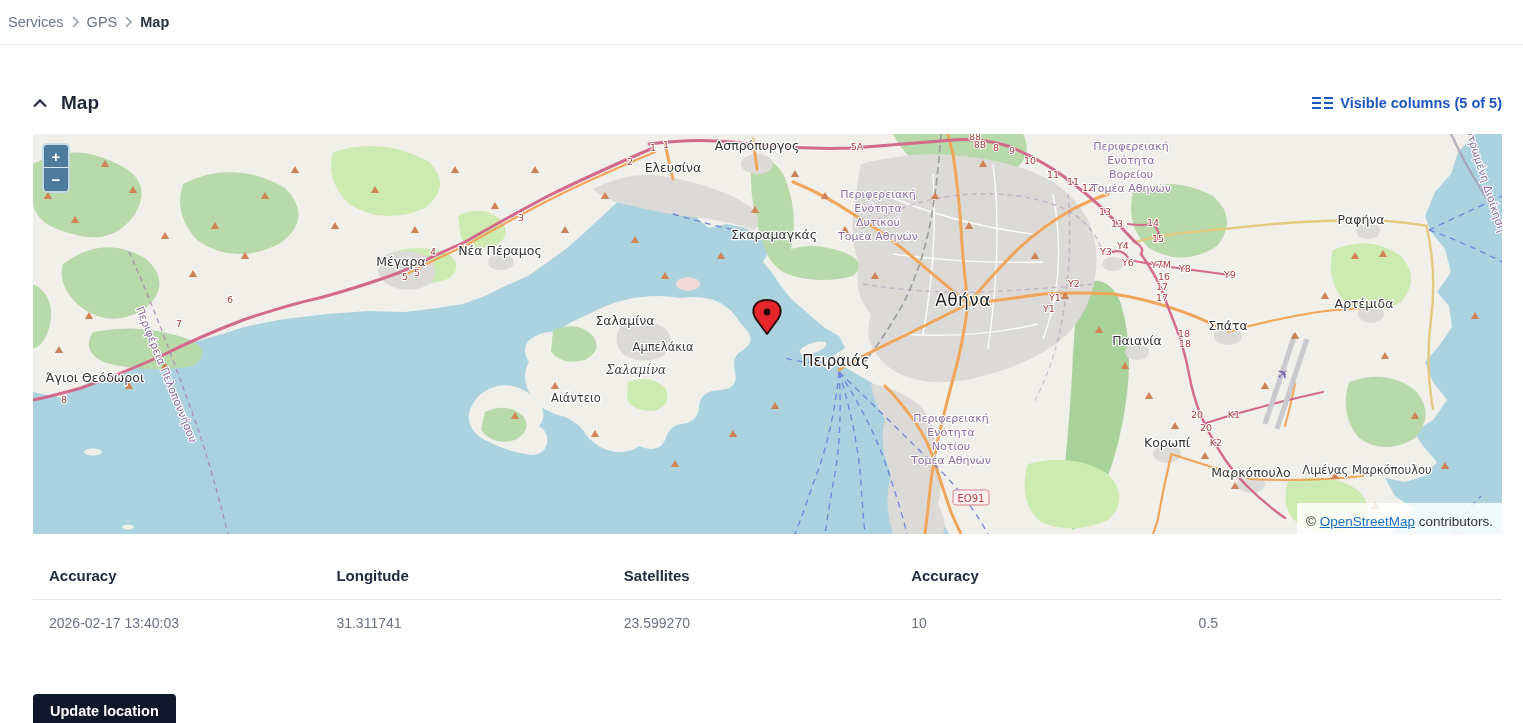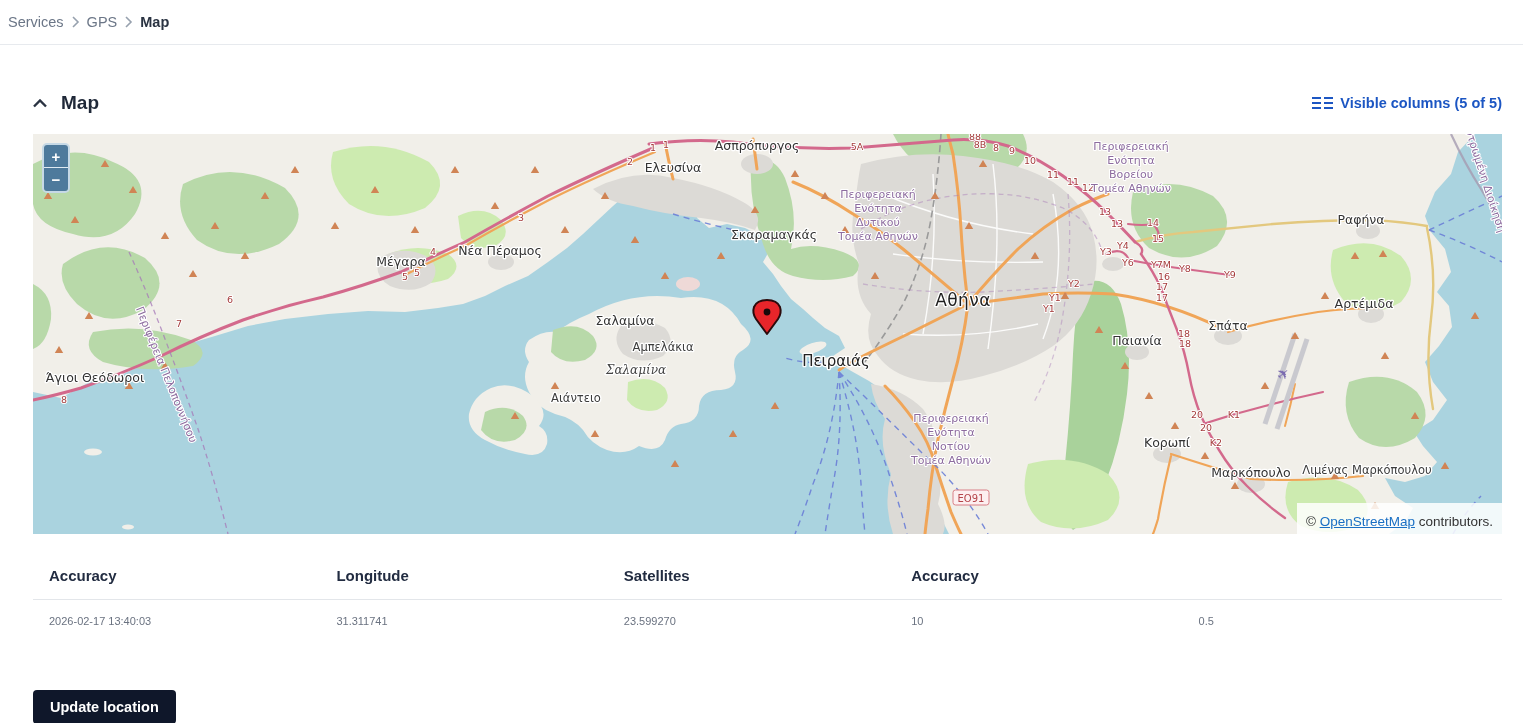--- a/index.html
+++ b/index.html
@@ -40,21 +40,21 @@
   .village { font-size:11.5px; fill:#3c3c3c; }
   .island { font-size:12px; fill:#444; font-style:italic; font-family:"DejaVu Serif",serif; }
   .admin { font-size:11px; fill:#8d6c9f; stroke-width:2.2px; }
   .rl { font-size:9.5px; fill:#a53c3c; paint-order:stroke; stroke:#fff; stroke-width:2px; stroke-linejoin:round; }
 
   
   .gps-table { margin-top:20px; }
   .t-head, .t-row { display:grid; grid-template-columns:repeat(5,1fr); padding:0 16px; }
   .t-head { border-bottom:1px solid #e3e6ea; }
   .th { font-size:15px; font-weight:700; color:#222c41; padding:13px 0 15px 0; }
-  .td { font-size:11px; color:#6a7280; padding:15px 0; }
+  .td { font-size:14px; color:#6a7280; padding:15px 0; }
 
   
   .btn-primary { margin-top:48px; background:#0f172a; color:#fff; border:none; border-radius:4px; padding:9px 17px; font-size:14.5px; font-weight:700; font-family:"Liberation Sans",sans-serif; cursor:pointer; }
 </style>
 </head>
 <body>
 
 <div class="crumbbar">
   <span class="crumb">Services</span>
   <span class="crumb-sep">

